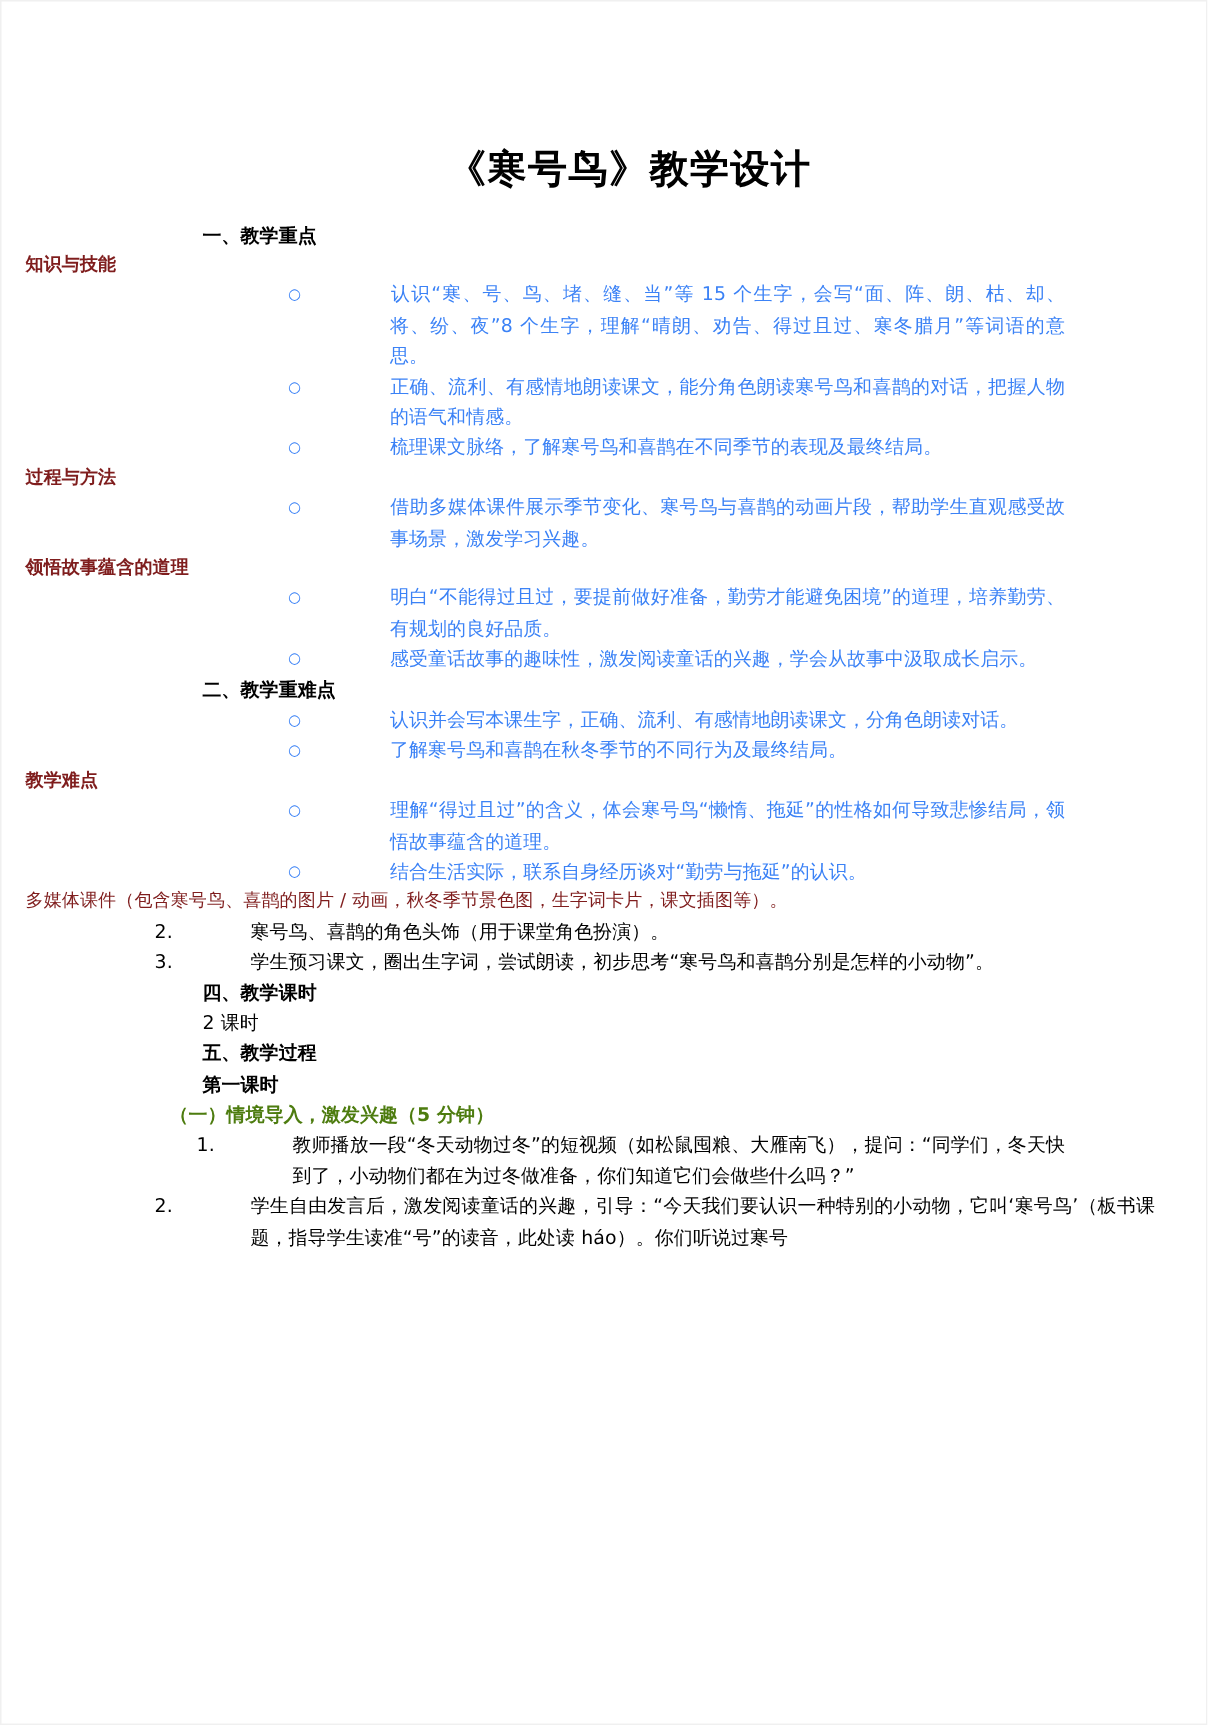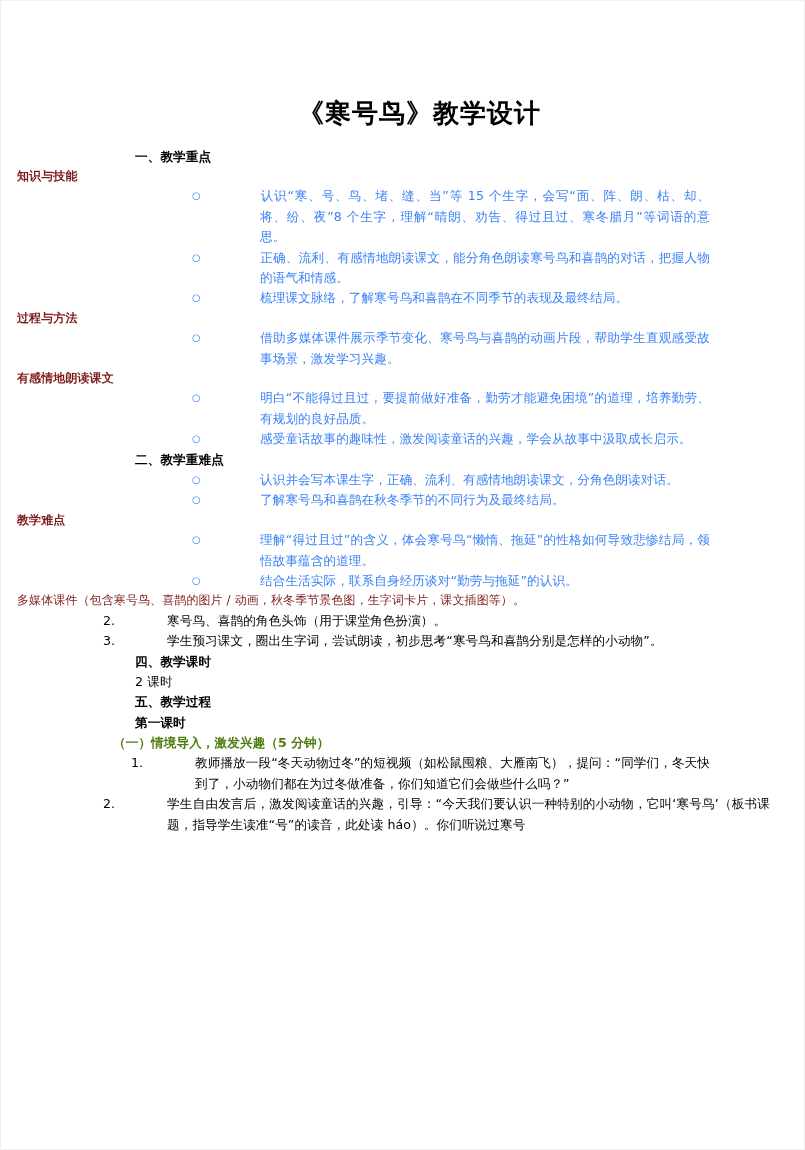--- a/index.html
+++ b/index.html
@@ -174,21 +174,21 @@
       <p class="h-major">一、教学重点</p>
 
       <p class="lvl1 bold"><span class="num">1.</span><span>知识与技能</span></p>
       <p class="lvl2"><span class="bul">○</span><span>认识“寒、号、鸟、堵、缝、当”等 15 个生字，会写“面、阵、朗、枯、却、将、纷、夜”8 个生字，理解“晴朗、劝告、得过且过、寒冬腊月”等词语的意思。</span></p>
       <p class="lvl2"><span class="bul">○</span><span>正确、流利、有感情地朗读课文，能分角色朗读寒号鸟和喜鹊的对话，把握人物的语气和情感。</span></p>
       <p class="lvl2"><span class="bul">○</span><span>梳理课文脉络，了解寒号鸟和喜鹊在不同季节的表现及最终结局。</span></p>
 
       <p class="lvl1 bold"><span class="num">2.</span><span>过程与方法</span></p>
       <p class="lvl2"><span class="bul">○</span><span>借助多媒体课件展示季节变化、寒号鸟与喜鹊的动画片段，帮助学生直观感受故事场景，激发学习兴趣。</span></p>
 
-      <p class="lvl1 bold"><span class="num">3.</span><span>有感情地朗读课文</span></p>
+      <p class="lvl1 bold"><span class="num">3.</span><span>领悟故事蕴含的道理</span></p>
       <p class="lvl2"><span class="bul">○</span><span>明白“不能得过且过，要提前做好准备，勤劳才能避免困境”的道理，培养勤劳、有规划的良好品质。</span></p>
       <p class="lvl2"><span class="bul">○</span><span>感受童话故事的趣味性，激发阅读童话的兴趣，学会从故事中汲取成长启示。</span></p>
 
       <p class="h-major">二、教学重难点</p>
 
       <p class="lvl2"><span class="bul">○</span><span>认识并会写本课生字，正确、流利、有感情地朗读课文，分角色朗读对话。</span></p>
       <p class="lvl2"><span class="bul">○</span><span>了解寒号鸟和喜鹊在秋冬季节的不同行为及最终结局。</span></p>
 
       <p class="lvl1 bold"><span class="num">2.</span><span>教学难点</span></p>
       <p class="lvl2"><span class="bul">○</span><span>理解“得过且过”的含义，体会寒号鸟“懒惰、拖延”的性格如何导致悲惨结局，领悟故事蕴含的道理。</span></p>

